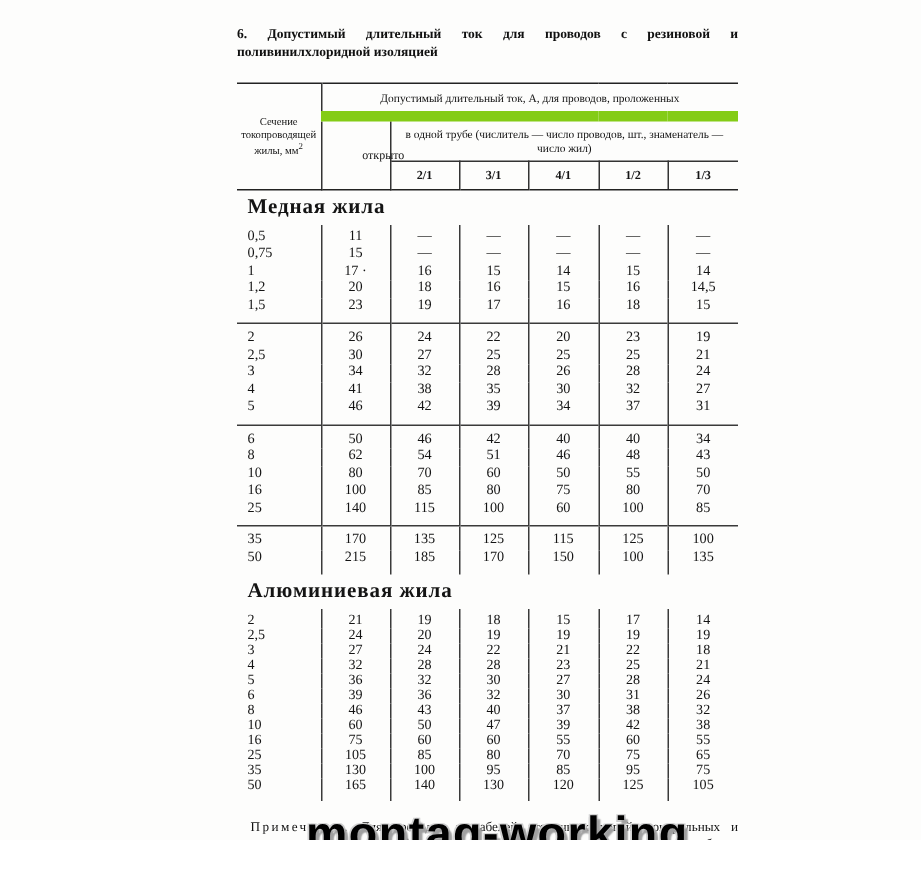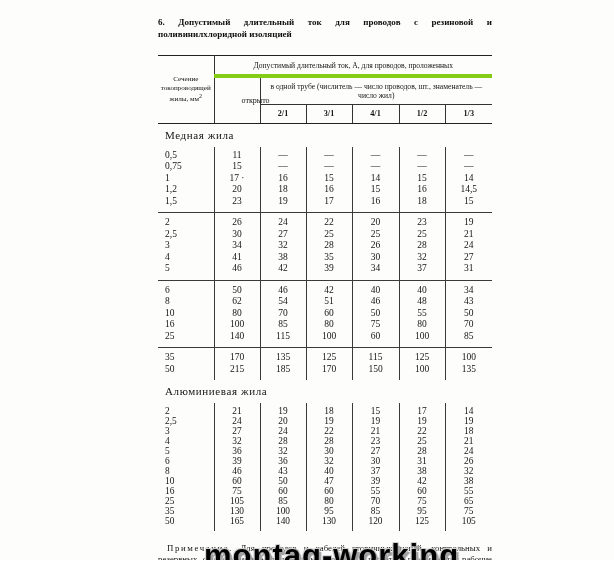--- a/index.html
+++ b/index.html
@@ -19,36 +19,36 @@
     color:#101010;
   }
   table.main{
     margin-top:15px;
     width:334px;
     border-collapse:collapse;
     table-layout:fixed;
     border-top:1.8px solid #222;
   }
   th{font-weight:normal;vertical-align:middle;text-align:center;color:#141414;padding:0;}
-  .h-main{font-size:7.6px;line-height:9px;padding:5px 6px 4px;border-bottom:4px solid #84cc16;}
+  .h-main{font-size:7.6px;line-height:9px;padding:5px 6px 4px;border-bottom:7px solid #84cc16;}
   .h-section{font-size:7.1px;line-height:8.6px;padding:2px 2px;border-right:1px solid #333;border-bottom:1.8px solid #222;}
   .h-open{font-size:8px;border-right:1px solid #333;border-bottom:1.8px solid #222;padding-left:27px;}
   .h-tube{font-size:7.6px;line-height:9.2px;padding:4px 9px 4px;border-bottom:1px solid #333;}
   .subcols th{font-size:8.2px;padding:4px 0 5px;border-bottom:1.8px solid #222;font-weight:bold;}
   .subcols th + th{border-left:1px solid #333;}
   tbody td{
     font-size:9.5px;line-height:11.5px;
     text-align:center;padding:0 2px;
     color:#141414;
   }
   tbody td:first-child{text-align:left;padding-left:7px;}
   tbody tr:not(.section-row) td + td{border-left:1px solid #3a3a3a;}
   .section-row td{
-    font-weight:normal;text-align:center;
-    font-size:11px;letter-spacing:0.6px;
+    font-weight:bold;text-align:center;
+    font-size:14px;letter-spacing:0.6px;
     padding:6px 0 5px;border:none;
   }
   .group-start td{border-top:1px solid #3a3a3a;padding-top:4px;}
   .group-end td{padding-bottom:5px;}
   .section-row + tr td{padding-top:3px;font-family:Liberation Serif, serif;}
   tr.sec1 td{line-height:10px;font-size:9.4px;}
   .note{
     margin-top:12px;
     font-size:8.8px;line-height:11.5px;
     text-align:justify;text-indent:9px;

